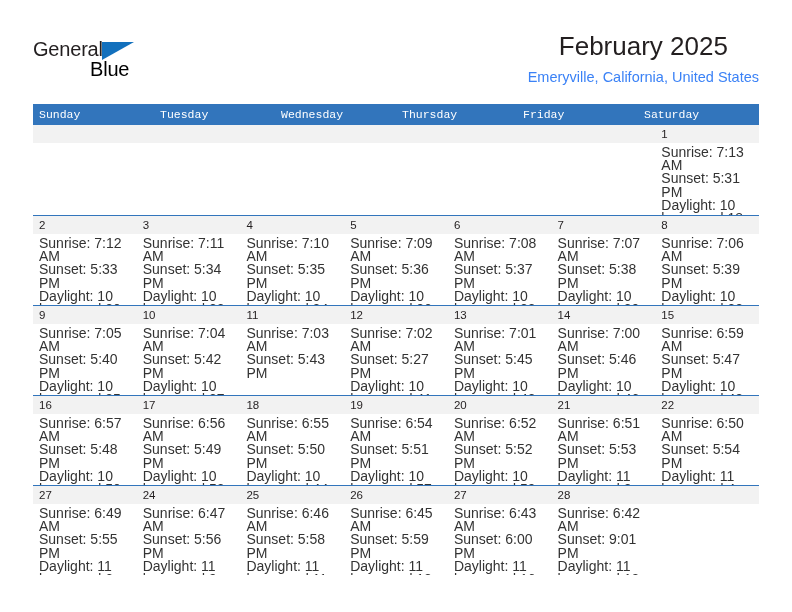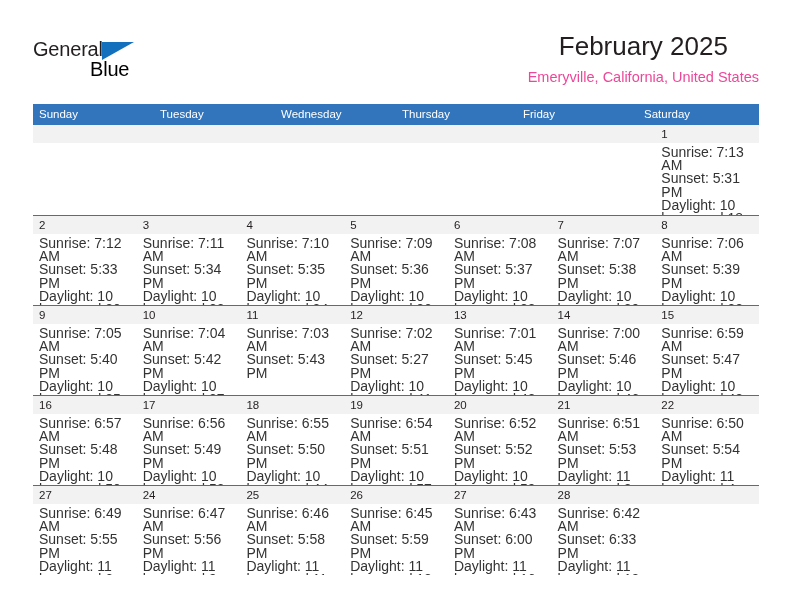--- a/index.html
+++ b/index.html
@@ -73,38 +73,39 @@
     text-align: center;
   }
   .cal-title {
     font-size: 26px;
     color: #231f20;
     line-height: 32px;
     white-space: nowrap;
   }
   .cal-subtitle {
     font-size: 14.5px;
-    color: #ec4899;
+    color: #3b82f6;
     line-height: 22px;
     margin-top: 4px;
     white-space: nowrap;
   }
 
   
   .calendar {
     position: absolute;
     left: 33px;
     top: 104px;
     width: 726px;
   }
 
   .weekday-header {
     display: flex;
     background: #3275bc;
     height: 21px;
+    font-family: Liberation Mono, monospace;
   }
   .weekday-cell {
     flex: 1 1 0;
     color: #ffffff;
     font-size: 11.5px;
     line-height: 21px;
     padding-left: 6px;
     box-sizing: border-box;
     white-space: nowrap;
     overflow: hidden;
@@ -422,21 +423,21 @@
             <div class="day-details">
               <div class="detail-line">Sunrise: 6:43 AM</div>
               <div class="detail-line">Sunset: 6:00 PM</div>
               <div class="detail-line">Daylight: 11 hours and 16 minutes.</div>
             </div>
           </div>
           <div class="day-cell">
             <div class="day-number-band">28</div>
             <div class="day-details">
               <div class="detail-line">Sunrise: 6:42 AM</div>
-              <div class="detail-line">Sunset: 6:33 PM</div>
+              <div class="detail-line">Sunset: 9:01 PM</div>
               <div class="detail-line">Daylight: 11 hours and 18 minutes.</div>
             </div>
           </div>
           <div class="day-cell empty">
             <div class="day-number-band"></div>
           </div>
         </div>
       </div>
 
   </div>

